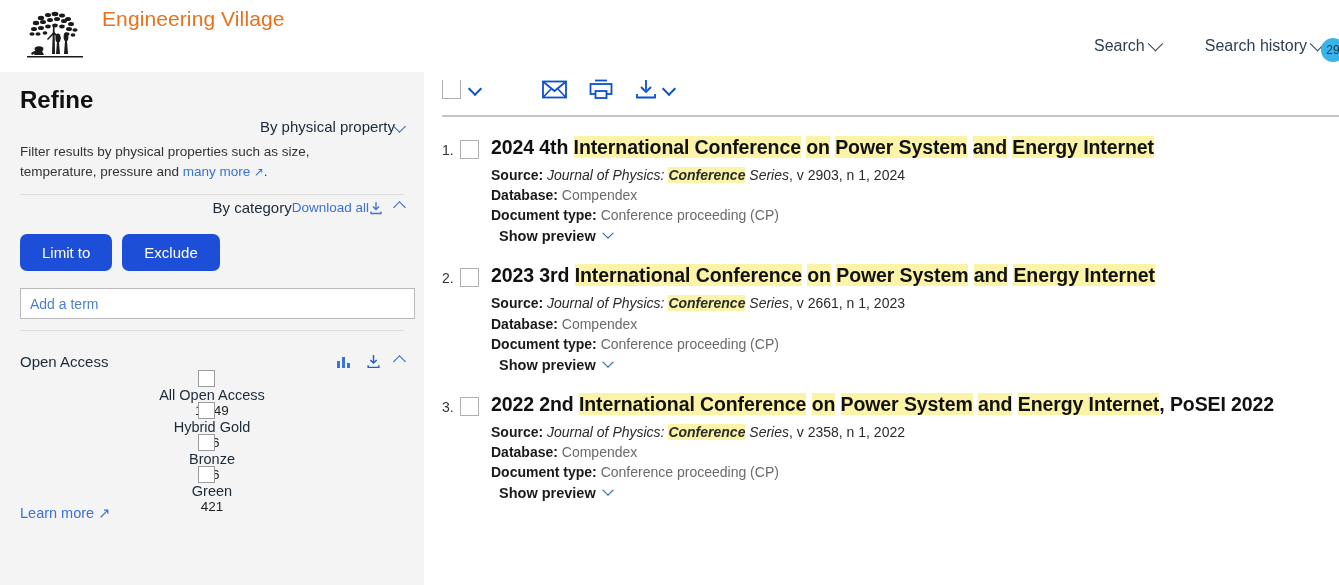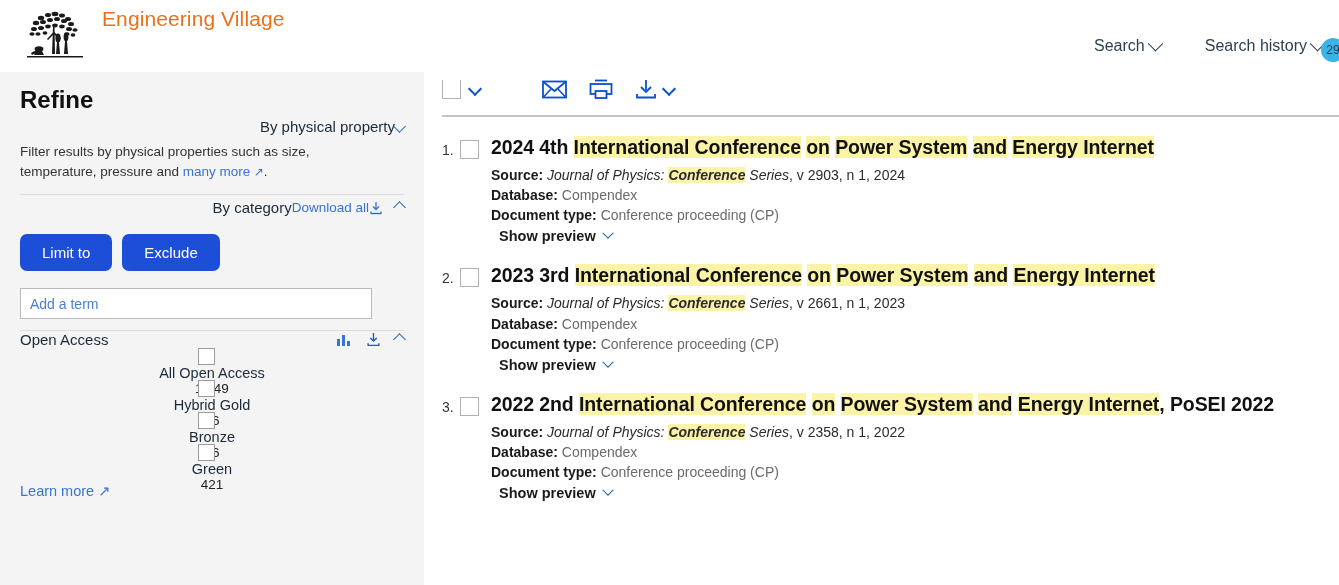--- a/index.html
+++ b/index.html
@@ -90,30 +90,30 @@
   }
   .dl-all { font-size: 13.5px; color: #3a72d6; display: flex; align-items: center; cursor: pointer; }
 
   .btn-row { display: flex; gap: 10px; margin-top: 18px; }
   .btn {
     background: #1d4ed8; color: #fff; border: none;
     font-size: 15px; font-family: inherit;
     padding: 10px 22px; border-radius: 7px; cursor: pointer;
   }
   .term-input {
-    margin-top: 17px; width: 352px; height: 31px;
+    margin-top: 17px; width: 395px; height: 31px;
     border: 1px solid #b9b9b9; background: #fff;
     font-size: 14px; font-family: inherit; color: #3a72d6;
     padding: 0 9px; outline: none;
   }
   .term-input::placeholder { color: #4a7fd6; opacity: 1; }
 
   .facet-head {
     display: flex; align-items: center; justify-content: space-between;
-    margin-top: 11px; padding-top: 0; border-top: 1px solid #dcdcdc;
+    margin-top: 11px; padding-top: 22px; border-top: 1px solid #dcdcdc;
   }
   .facet-icons { display: flex; align-items: center; gap: 14px; }
   .facet-row {
     display: flex; align-items: center;
     height: 32px; font-size: 14.5px; color: #1a2a3a; flex-direction: column;
   }
   .cbox {
     width: 17px; height: 17px; border: 1.5px solid #9b9b9b;
     background: #fff; margin-right: 12px; flex: none; cursor: pointer;
   }

